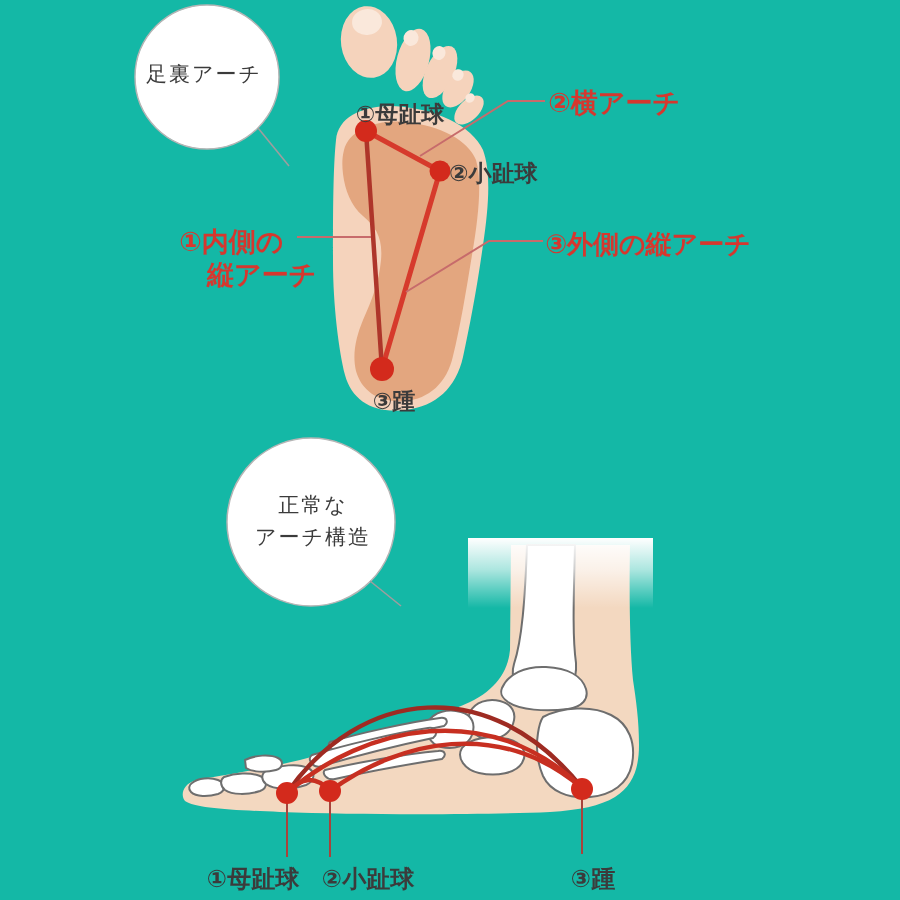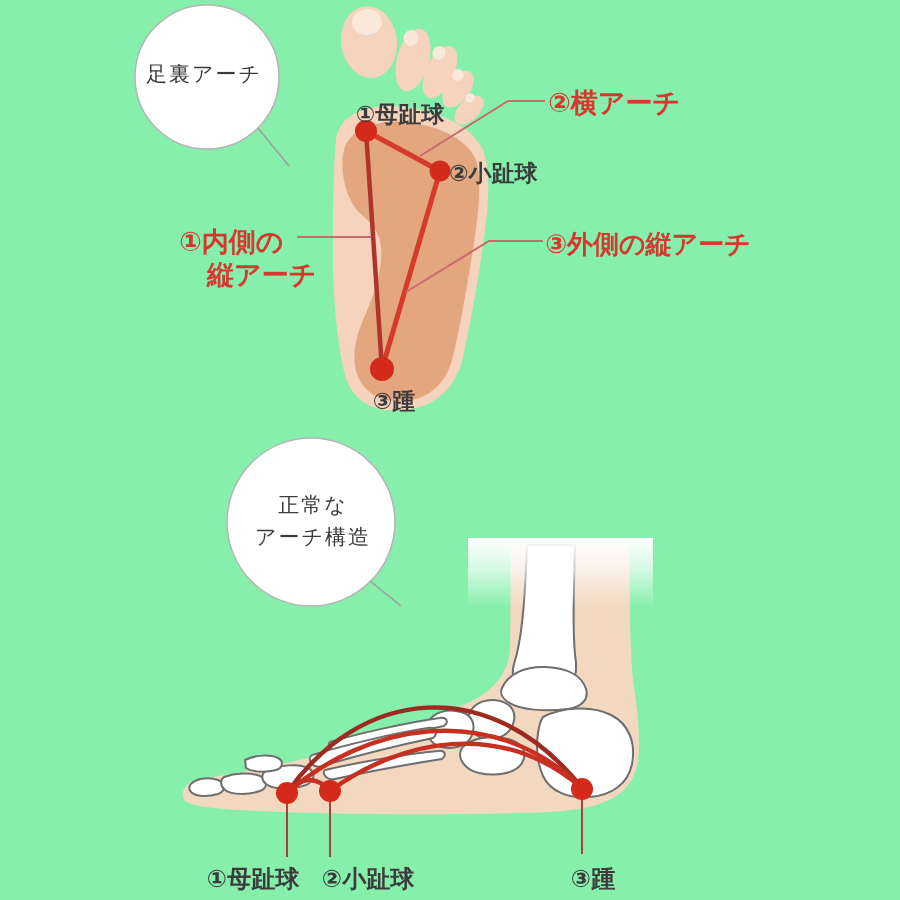--- a/index.html
+++ b/index.html
@@ -1,19 +1,19 @@
 <!DOCTYPE html>
 <html><head>
 <meta charset="utf-8">
 <style>
   html,body{margin:0;padding:0;background:#ffffff;}
   .canvas{
     position:relative;
     width:900px;height:900px;
-    background:#86efac;
+    background:#14b8a6;
     overflow:hidden;
     font-family:"DejaVu Sans","Liberation Sans",sans-serif;
   }
   svg{display:block;}
   text{font-family:"DejaVu Sans","Liberation Sans",sans-serif;}
   .lens-text{font-size:21px;fill:#3b3b3b;letter-spacing:2px;}
   .pt-label{font-size:23px;font-weight:700;fill:#3b3b3b;}
   .pt-label-bottom{font-size:24px;font-weight:700;fill:#3b3b3b;}
   .arch-label{font-weight:700;fill:#d6372e;}
 </style>

